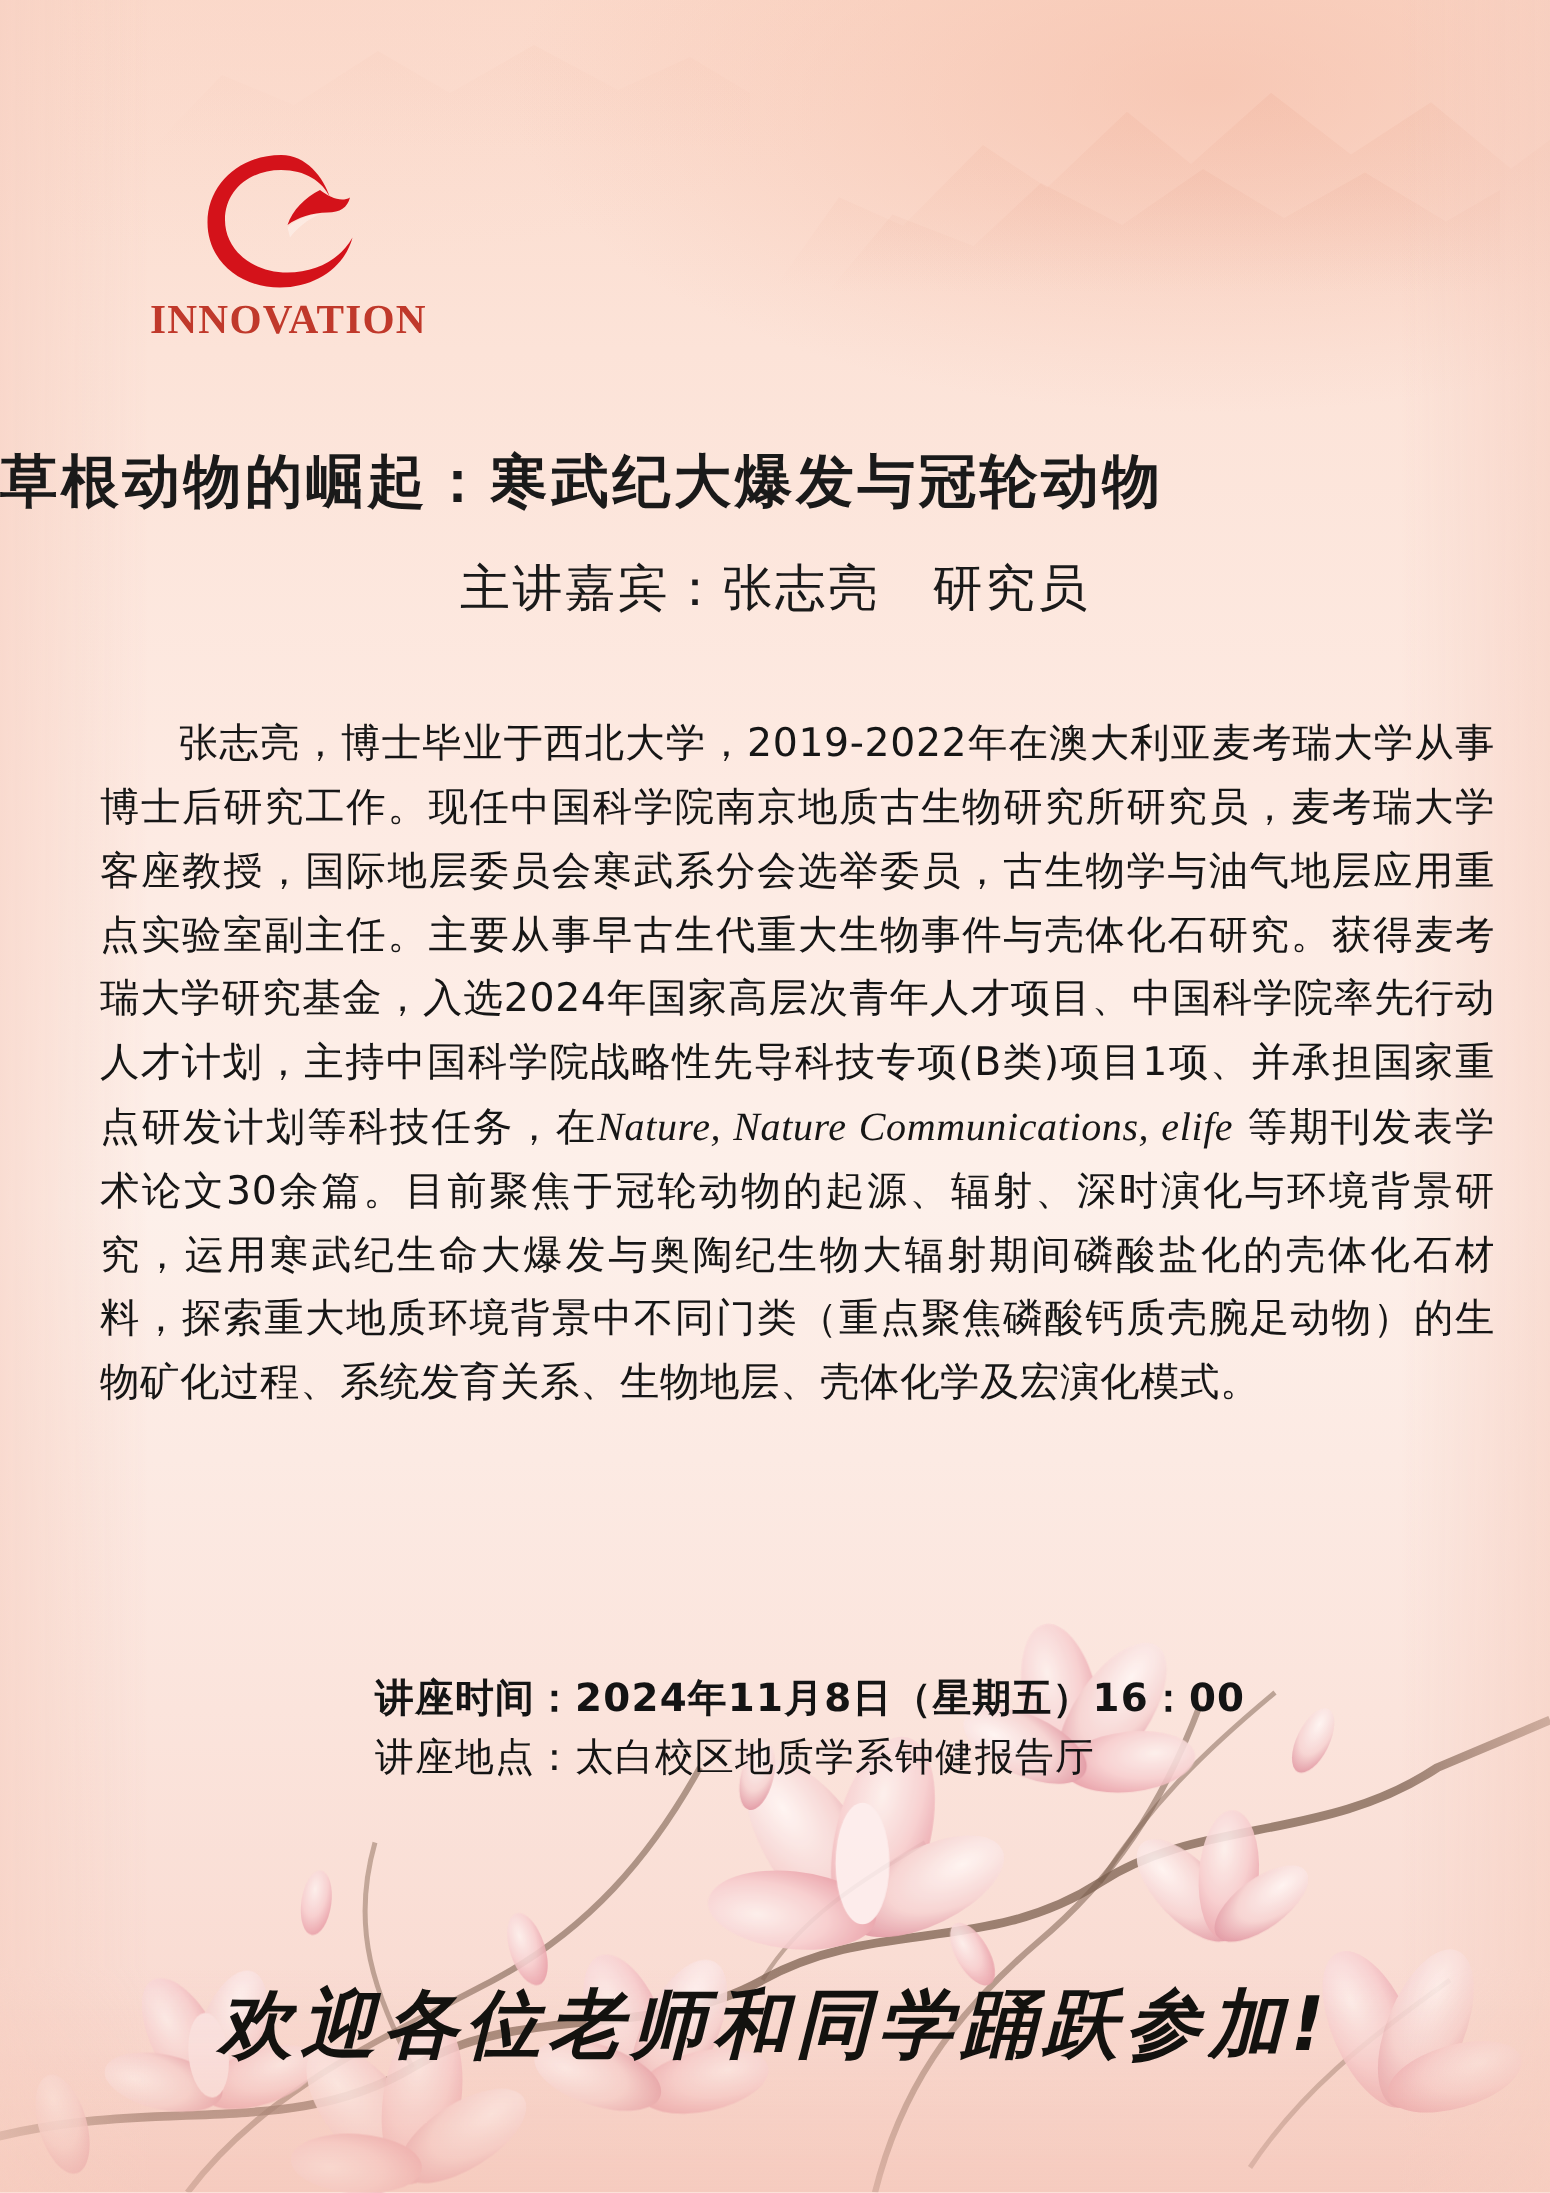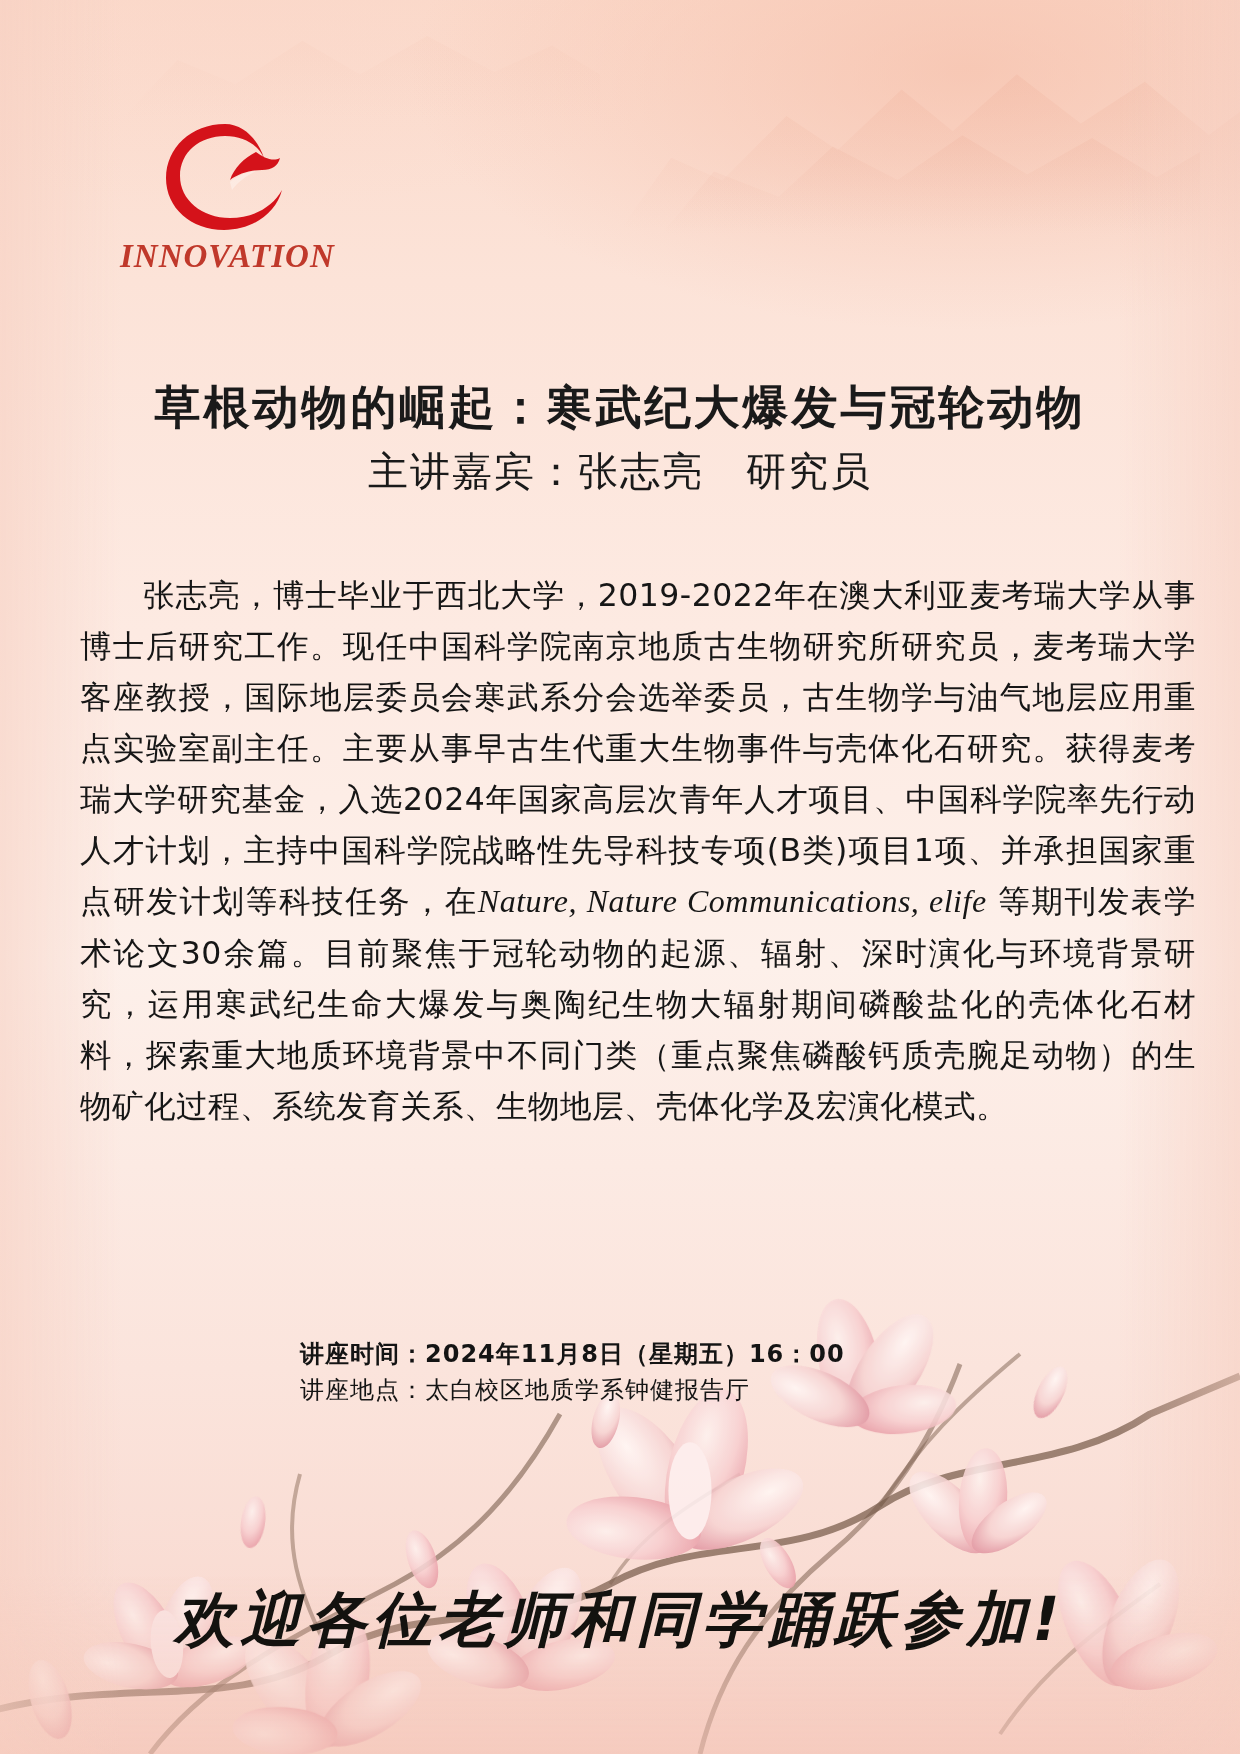--- a/index.html
+++ b/index.html
@@ -66,21 +66,20 @@
     top: 118px;
     left: 0; right: 0;
     height: 190px;
   }
   .logo-wrap {
     position: absolute;
     left: 120px;
     top: 0;
     width: 210px;
     text-align: right;
-    font-style: italic;
   }
   .logo-mark { width: 130px; height: 118px; display: block; margin: 0 auto; }
   .logo-text {
     font-family: "Liberation Serif", serif;
     font-size: 33px;
     letter-spacing: 1px;
     color: #c0392b;
     font-weight: 700;
     margin-top: 2px;
   }
@@ -104,27 +103,25 @@
     font-size: 47px;
     color: #d8161a;
     letter-spacing: 2px;
   }
 
   
   .lecture-title {
     position: absolute;
     top: 355px;
     left: 0; right: 0;
-    text-align: center;
     font-family: "DejaVu Sans", sans-serif;
     font-weight: 700;
     font-size: 46px;
     color: #1a1a1a;
     letter-spacing: 3px;
-    margin-top: 22px;
   }
 
   
   .speakers {
     position: absolute;
     top: 440px;
     left: 0; right: 0;
     text-align: center;
   }
   .speaker-line {
@@ -155,21 +152,21 @@
     font-style: italic;
     font-size: 32px;
   }
 
   
   .details {
     position: absolute;
     top: 1336px;
     left: 300px;
     font-family: "DejaVu Sans", sans-serif;
-    font-size: 24px;
+    font-size: 31px;
     line-height: 1.52;
     color: #141414;
     letter-spacing: 1px;
   }
   .details .row { white-space: nowrap; }
   .details .row.bold { font-weight: 700; }
 
   
   .slogan {
     position: absolute;

